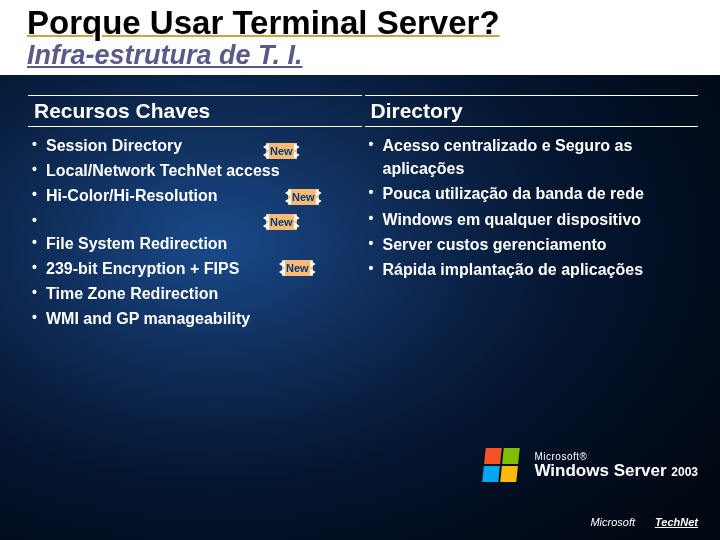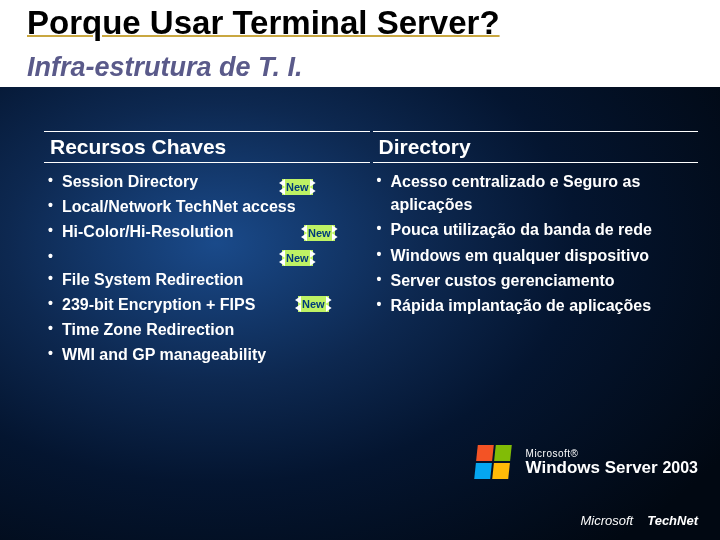--- a/index.html
+++ b/index.html
@@ -24,27 +24,27 @@
     text-decoration-color: #c9a740;
     text-decoration-thickness: 2px;
     line-height: 1.05;
   }
   .subtitle {
     font-size: 27px;
     font-weight: bold;
     font-style: italic;
     color: #5a5a8a;
     line-height: 1.05;
-    margin-top: 12px;
+    margin-top: 0;
+    text-decoration: underline;
   }
   .content {
     display: flex;
-    padding: 20px 22px 0 44px;
+    padding: 20px 22px 0 28px;
     gap: 3px;
-    margin-top: 24px;
   }
   .col {
     flex: 1;
     position: relative;
   }
   .col-head {
     font-size: 21px;
     font-weight: bold;
     color: #fff;
     padding: 3px 10px 3px 6px;
@@ -69,21 +69,21 @@
   }
   .lbl { flex: 1; padding-right: 30px; position: relative; }
   .col.right li { font-weight: bold; }
   .col.right .lbl { padding-right: 4px; }
 
   .badge {
     position: absolute;
     font-size: 11px;
     font-weight: bold;
     color: #003a7a;
-    background: #bef264;
+    background: #fdba74;
     padding: 2px 4px;
     transform: translateY(-2px);
   }
   .badge::before, .badge::after {
     content: "";
     position: absolute;
     top: 0; bottom: 0;
     width: 6px;
     background: #fff;
   }
@@ -116,32 +116,32 @@
     gap: 2px;
     transform: skewX(-6deg);
   }
   .winflag span:nth-child(1){background:#f35325;}
   .winflag span:nth-child(2){background:#81bc06;}
   .winflag span:nth-child(3){background:#05a6f0;}
   .winflag span:nth-child(4){background:#ffba08;}
   .ws-text { text-align: left; line-height: 1; }
   .ws-ms { font-size: 10px; letter-spacing: 0.5px; color:#fff; }
   .ws-main { font-size: 17px; font-weight: bold; color:#fff; }
-  .ws-main .yr { font-size: 16px; vertical-align: baseline; }
+  .ws-main .yr { font-size: 12px; vertical-align: baseline; }
   .technet {
-    font-size: 13px;
+    font-size: 11px;
     font-style: italic;
     color: #fff;
     display: flex;
     align-items: flex-end;
     justify-content: flex-end;
-    gap: 14px;
+    gap: 20px;
   }
   .technet .ms { font-weight: normal; }
-  .technet .tn { font-weight: bold; }
+  .technet .tn { font-weight: bold; text-decoration: underline; }
 </style>
 </head>
 <body>
 
 <div class="header">
   <div class="title">Porque Usar Terminal Server?</div>
   <div class="subtitle">Infra-estrutura de T. I.</div>
 </div>
 
 <div class="content">

